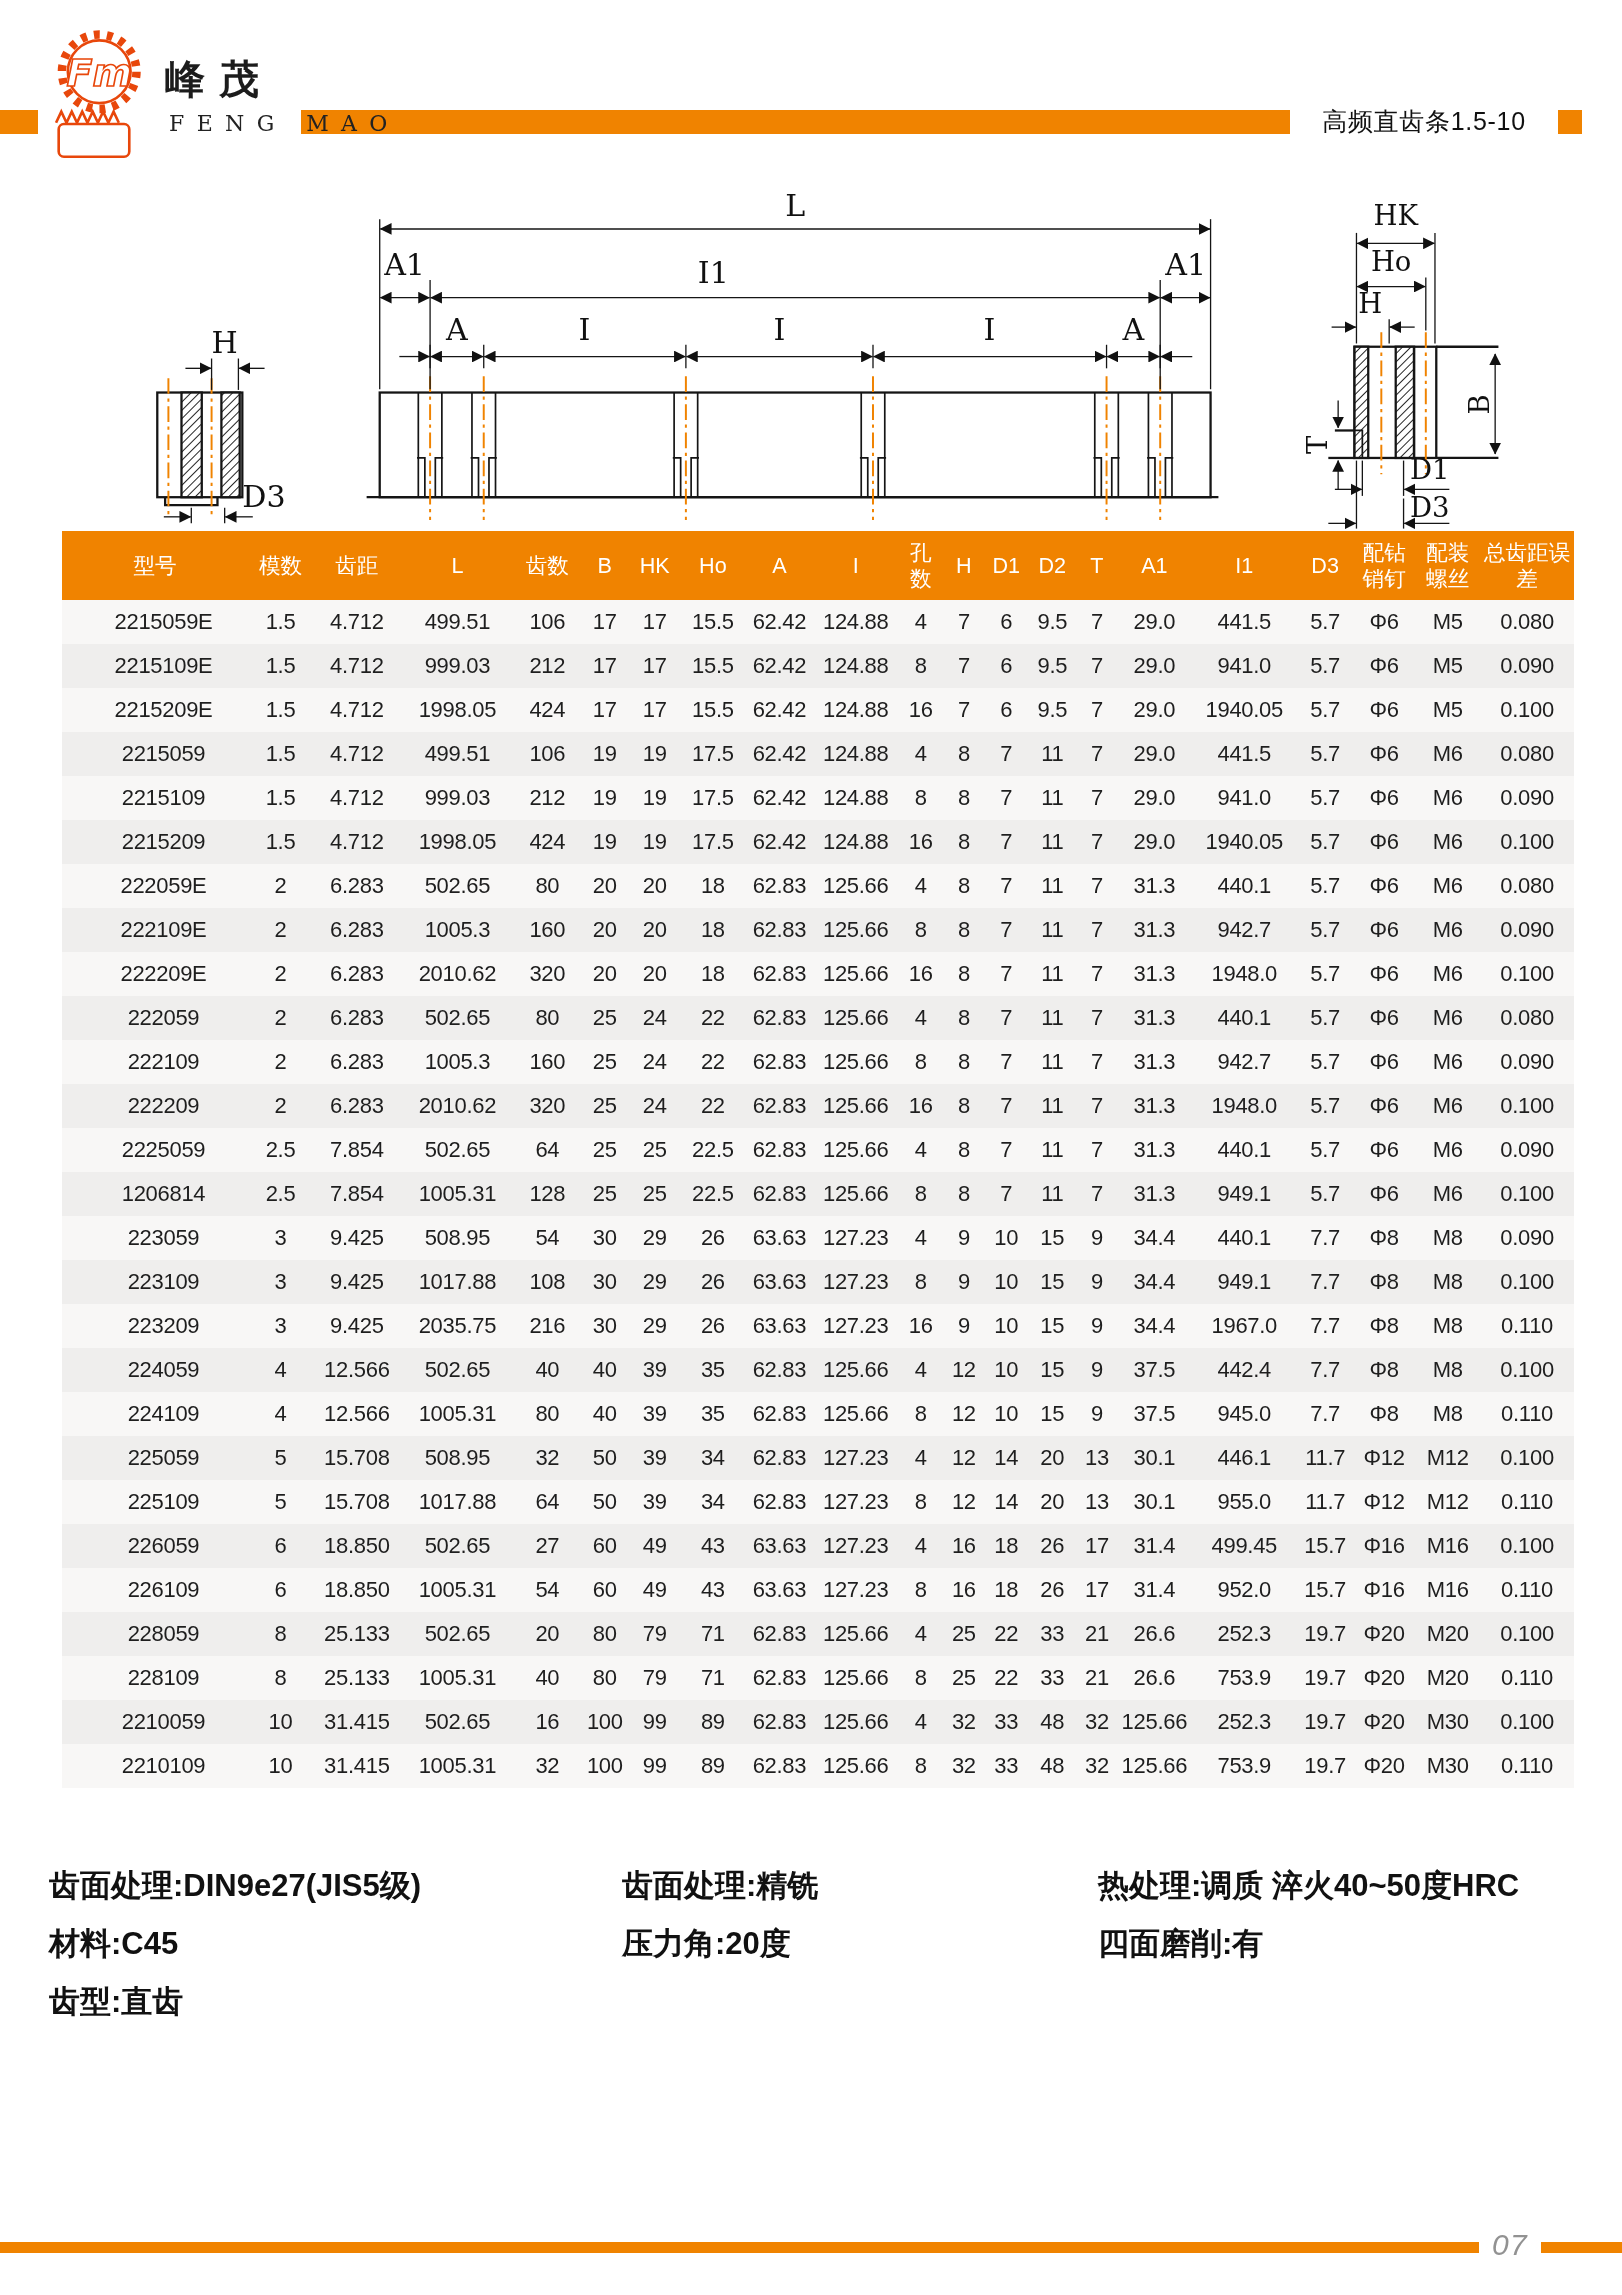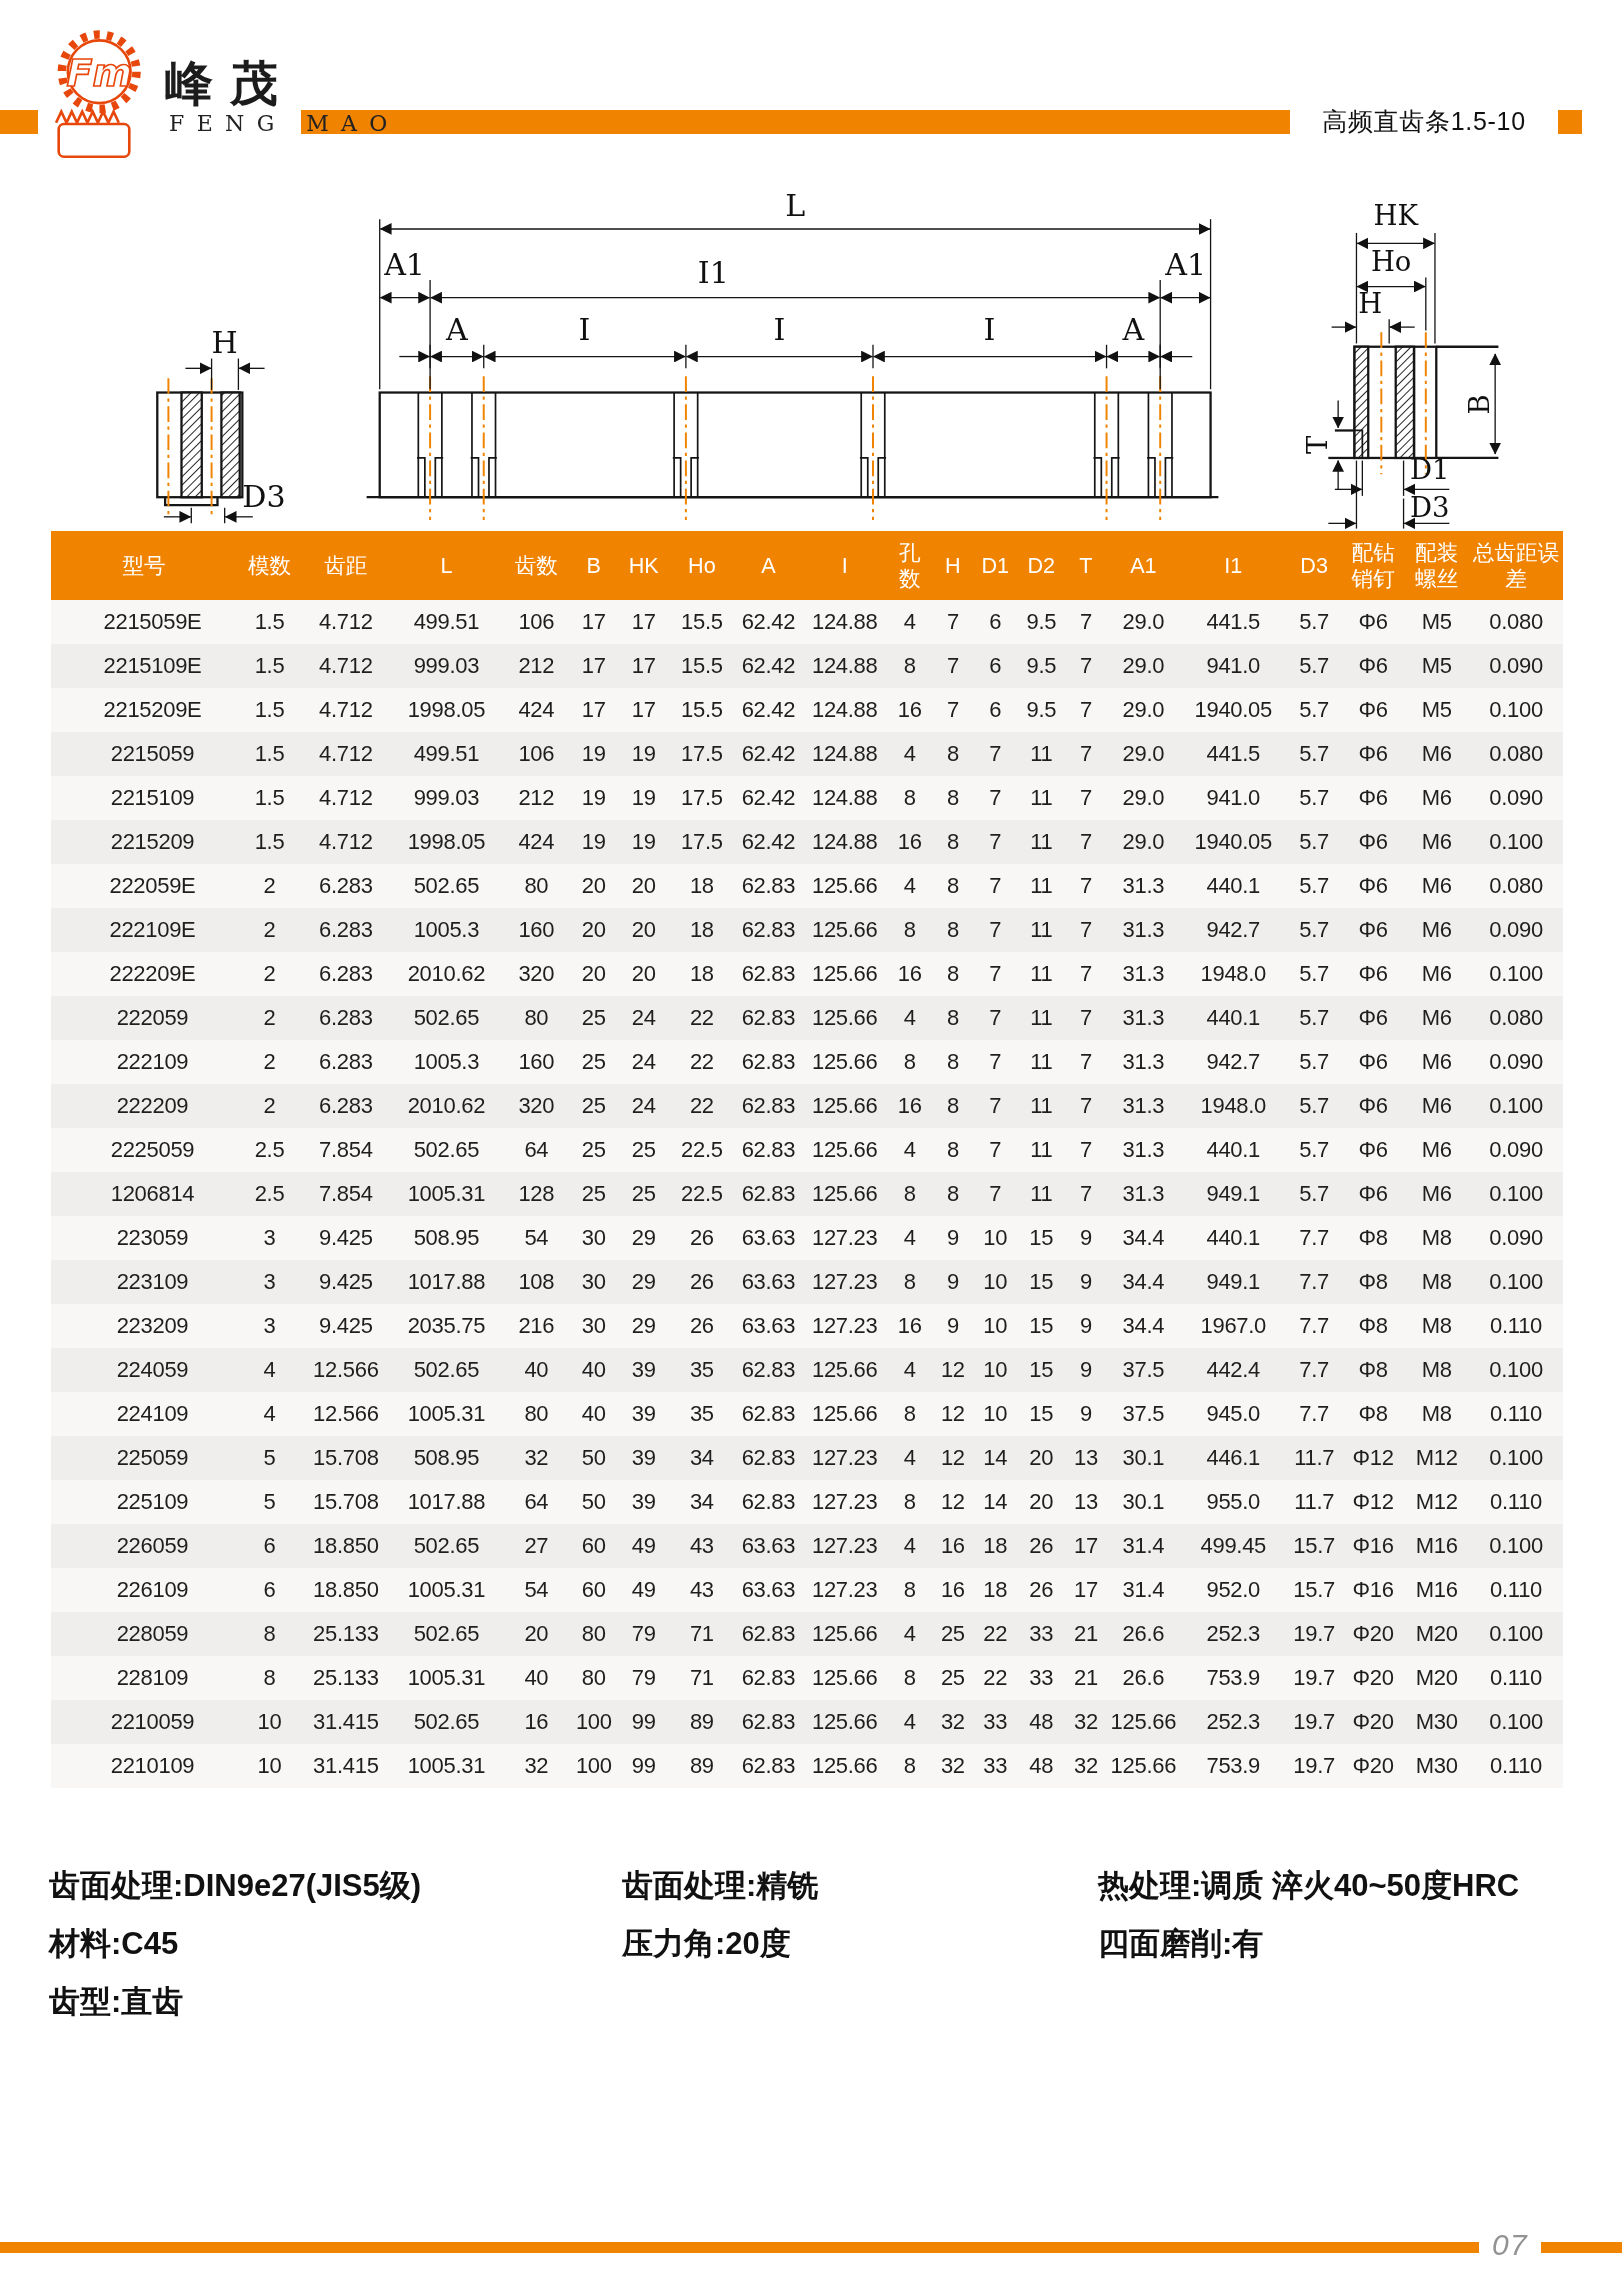--- a/index.html
+++ b/index.html
@@ -11,31 +11,31 @@
   .top-bar{position:absolute;left:0;top:110px;width:1623px;height:23.6px;background:#F08300;}
   .top-bar-gap{position:absolute;left:38px;top:110px;width:263px;height:23.6px;background:#ffffff;}
   .top-bar-cap{position:absolute;left:1582px;top:110px;width:41px;height:23.6px;background:#ffffff;}
   .title-box{
     position:absolute;left:1290px;top:107px;width:268px;height:29px;background:#ffffff;
     display:flex;align-items:center;justify-content:center;
     font-size:25px;font-weight:400;color:#111;letter-spacing:0.7px;white-space:nowrap;
   }
   .logo{position:absolute;left:39px;top:21px;width:314px;height:141px;}
   .logo-svg{position:absolute;left:5.2px;top:5.2px;}
-  .logo-cn{position:absolute;left:126px;top:31px;font-size:48px;font-weight:700;color:#1c1c1c;
+  .logo-cn{position:absolute;left:126px;top:31px;font-size:40px;font-weight:700;color:#1c1c1c;
     font-family:"DejaVu Serif",serif;white-space:nowrap;}
   .logo-en{position:absolute;left:130px;top:90px;font-size:22px;color:#222;
     font-family:"DejaVu Serif",serif;letter-spacing:12.4px;white-space:nowrap;}
   
   .drawing{position:absolute;left:0;top:0;width:1623px;height:543px;}
   .dim{font-family:"DejaVu Serif",serif;font-size:46px;fill:#111;}
   .dim-sm{font-family:"DejaVu Serif",serif;font-size:42px;fill:#111;}
   
   .spec{
-    position:absolute;left:51px;top:531px;width:1512px;
+    position:absolute;left:62px;top:531px;width:1512px;
     border-collapse:collapse;table-layout:fixed;
   }
   .spec th{
     background:#F08300;color:#ffffff;font-weight:400;font-size:21.6px;
     height:69px;vertical-align:middle;text-align:center;padding:0 2.6px;line-height:1.2;
   }
   .spec td{
     height:44px;font-size:22px;color:#1e1e1e;text-align:center;padding:0;line-height:1;
     letter-spacing:-0.3px;white-space:nowrap;
   }

